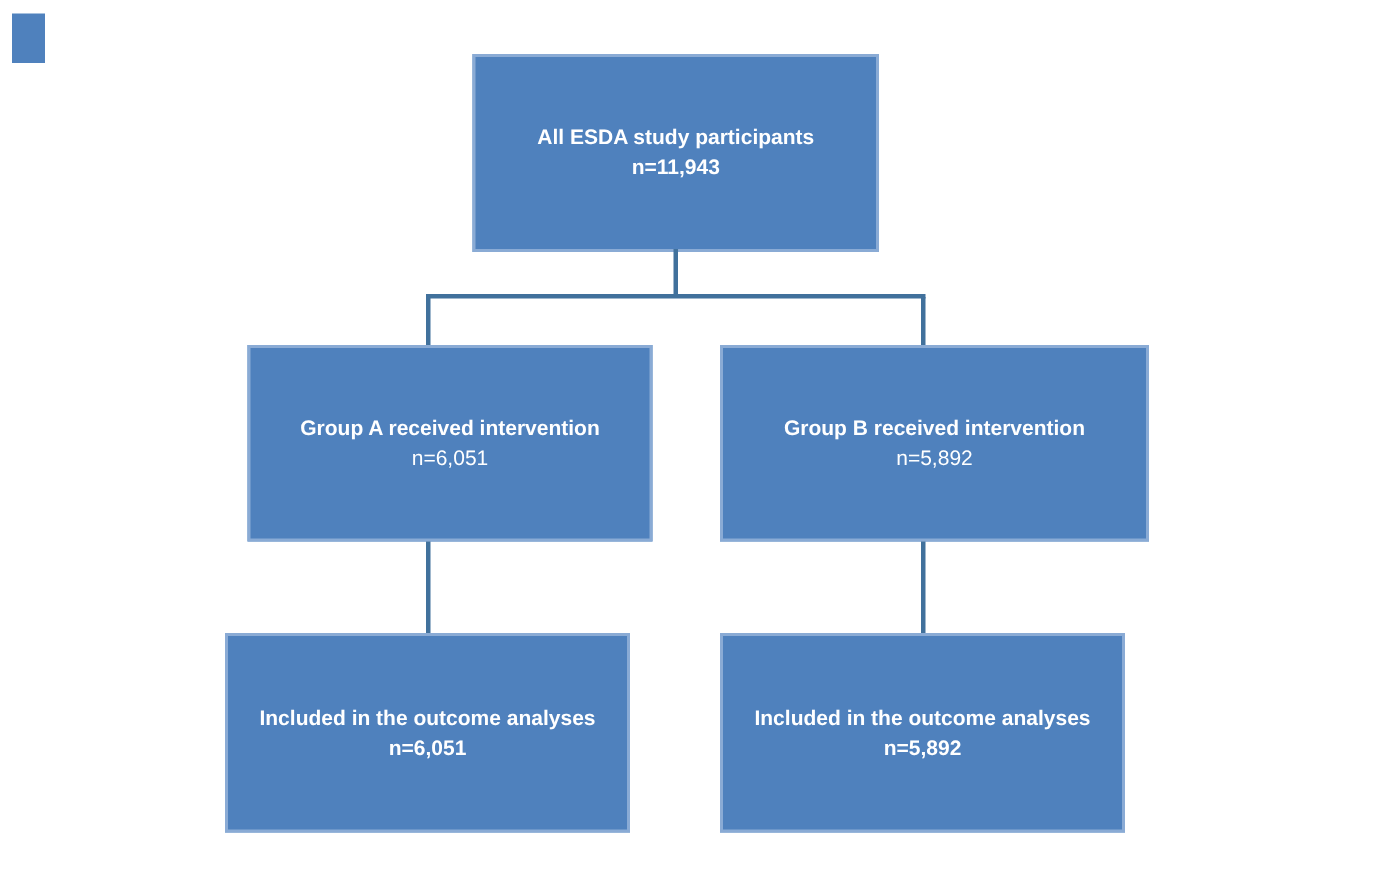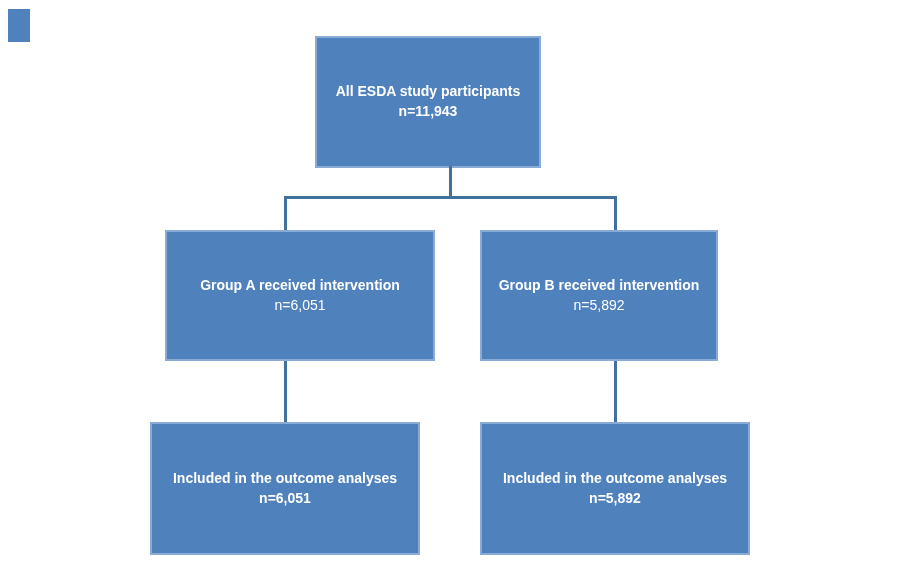--- a/index.html
+++ b/index.html
@@ -33,23 +33,23 @@
     font-weight: bold;
     line-height: 1.4;
   }
   .node .line { white-space: nowrap; }
   .node .count { white-space: nowrap; }
   .count.regular { font-weight: normal; }
   .edge {
     position: absolute;
     background: var(--connector-line);
   }
-  #node-root    { left: 315px; top: 36px;  width: 226px; height: 132px; }
+  #node-root    { left: 315px; top: 36px;  width: 271px; height: 132px; }
   #node-group-a { left: 165px; top: 230px; width: 270px; height: 131px; justify-content: center; }
-  #node-group-b { left: 480px; top: 230px; width: 238px; height: 131px; }
+  #node-group-b { left: 480px; top: 230px; width: 286px; height: 131px; }
   #node-outcome-a { left: 150px; top: 422px; width: 270px; height: 133px; }
   #node-outcome-b { left: 480px; top: 422px; width: 270px; height: 133px; }
   #edge-root-stub   { left: 449px; top: 166px; width: 3px;   height: 32px; }
   #edge-branch-bar  { left: 284px; top: 196px; width: 333px; height: 3px;  }
   #edge-drop-a      { left: 284px; top: 198px; width: 3px;   height: 32px; }
   #edge-drop-b      { left: 614px; top: 198px; width: 3px;   height: 32px; }
   #edge-link-a      { left: 284px; top: 361px; width: 3px;   height: 61px; }
   #edge-link-b      { left: 614px; top: 361px; width: 3px;   height: 61px; }
   #corner-square {
     position: absolute;

